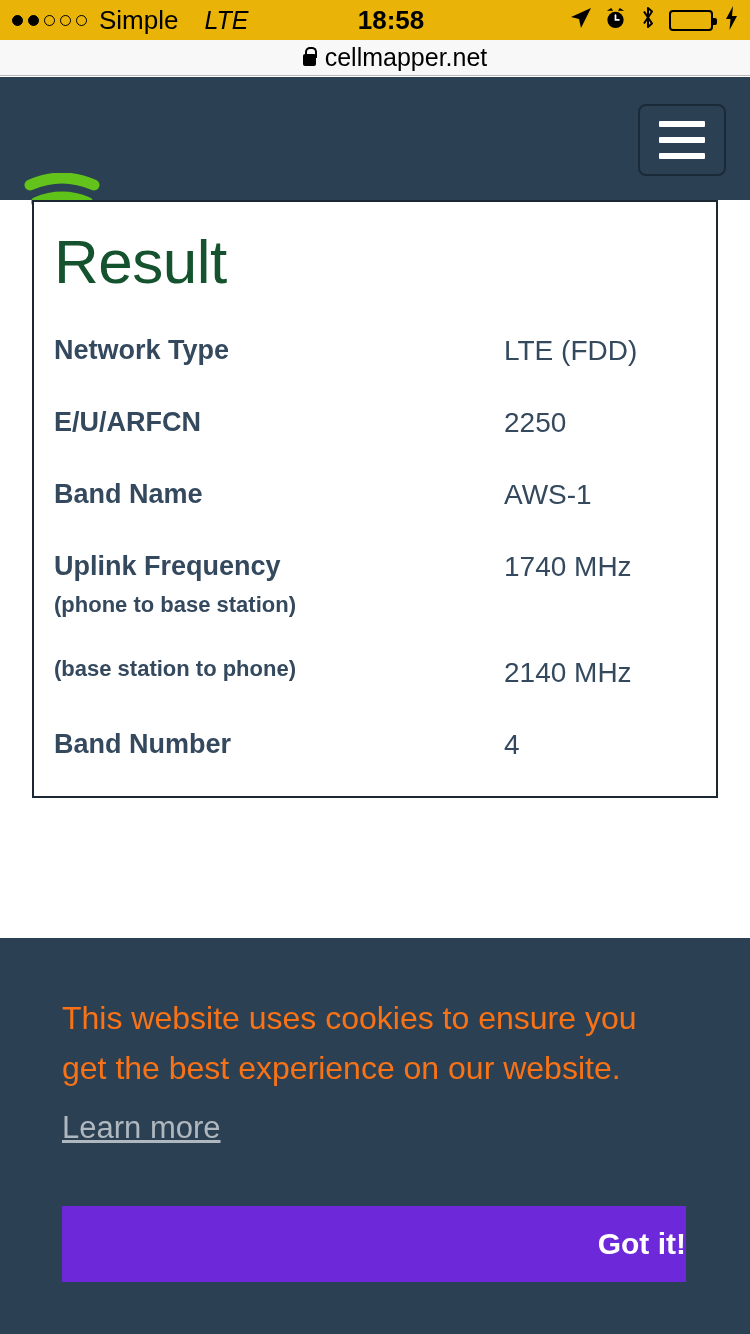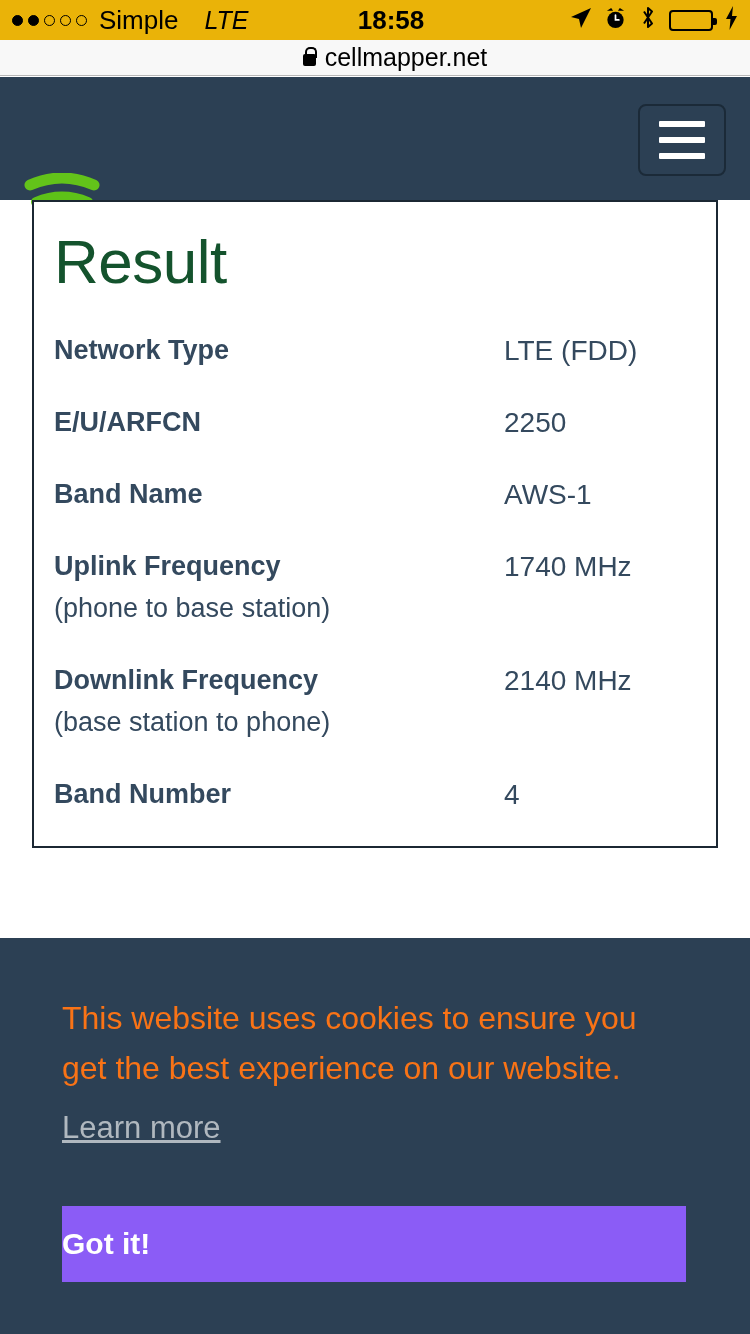--- a/index.html
+++ b/index.html
@@ -206,22 +206,22 @@
   .row-label {
     width: 450px;
     flex: none;
     font-size: 27px;
     font-weight: 700;
     color: #34495e;
     line-height: 1.55;
   }
   .row-sub {
     display: block;
-    font-size: 27px;
-    font-weight: 400;
+    font-size: 22px;
+    font-weight: 700;
     color: #34495e;
   }
   .row-value {
     flex: 1;
     font-size: 28px;
     font-weight: 400;
     color: #34495e;
     line-height: 1.5;
   }
 
@@ -251,29 +251,29 @@
     cursor: pointer;
     margin-top: 8px;
   }
 
   .got-it {
     position: absolute;
     left: 62px;
     bottom: 52px;
     width: 624px;
     height: 76px;
-    background: #8b5cf6;
+    background: #6d28d9;
     border: none;
     color: #ffffff;
     font-size: 30px;
     font-weight: 700;
     font-family: "Liberation Sans", sans-serif;
     cursor: pointer;
     line-height: 76px;
-    text-align: left;
+    text-align: right;
   }
 </style>
 </head>
 <body>
 
 <div id="app">
 
   <div class="statusbar">
     <div class="sb-left">
       <div class="sig-dots">
@@ -372,21 +372,20 @@
       <div class="row">
         <div class="row-label">
           <span>Uplink Frequency</span>
           <span class="row-sub">(phone to base station)</span>
         </div>
         <div class="row-value">1740 MHz</div>
       </div>
 
       <div class="row">
         <div class="row-label">
-          <span>Downlink Frequency</span>
           <span class="row-sub">(base station to phone)</span>
         </div>
         <div class="row-value">2140 MHz</div>
       </div>
 
       <div class="row">
         <div class="row-label">
           <span>Band Number</span>
         </div>
         <div class="row-value">4</div>

